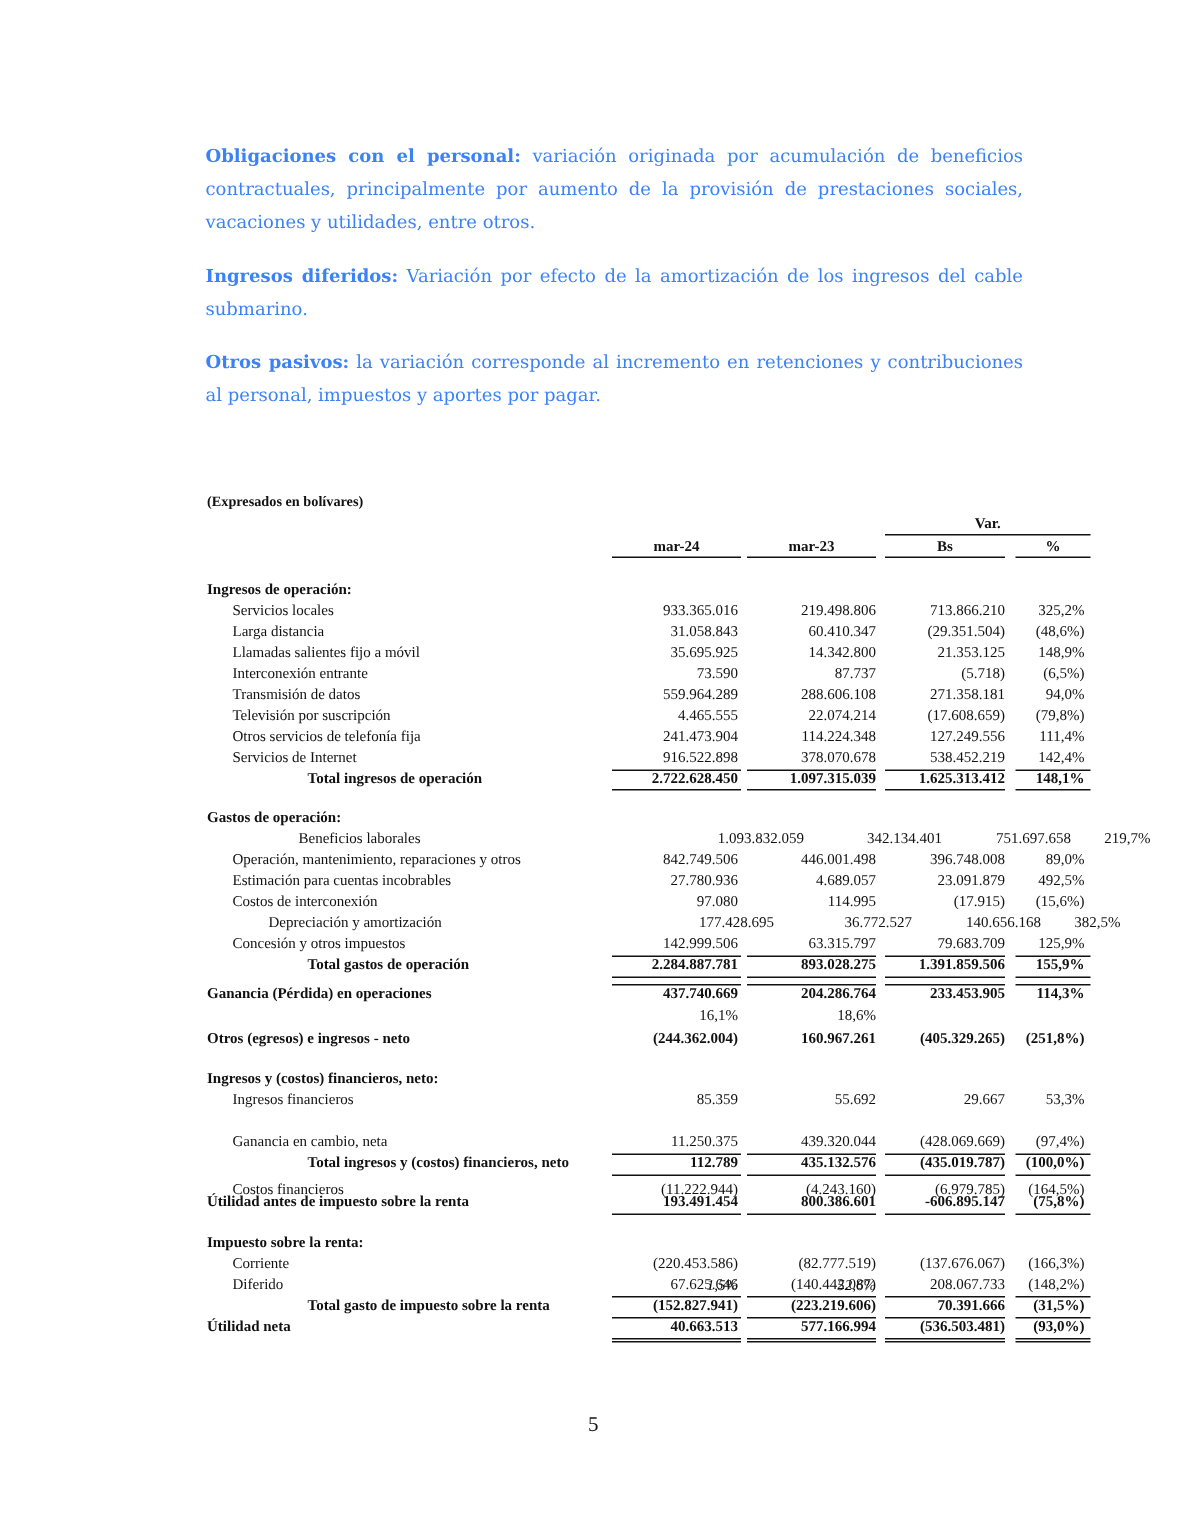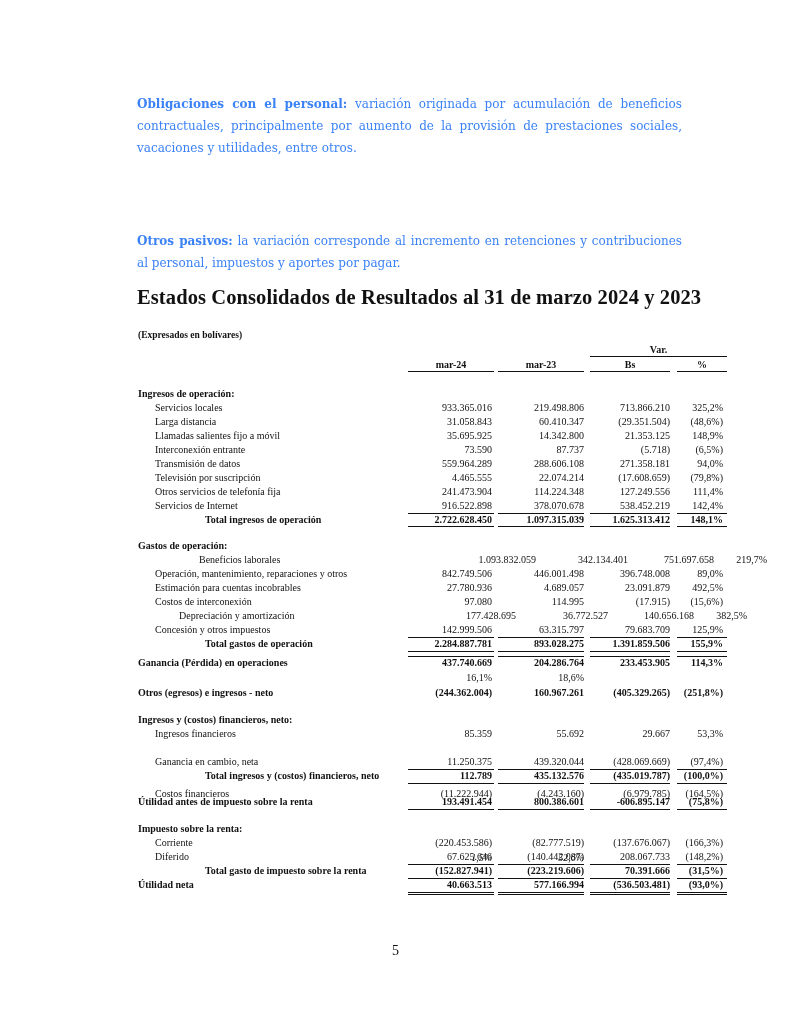--- a/index.html
+++ b/index.html
@@ -27,23 +27,23 @@
   .bold { font-weight:bold; }
   .ital { font-style:italic; }
   .pagenum { position:absolute; left:392px; top:943px; font-family:"Liberation Serif",serif; font-size:14px; }
 </style>
 </head>
 <body>
 
 <div class="page">
 
   <p class="para p1" style="margin:0;"><b>Obligaciones con el personal:</b><span> variación originada por acumulación de beneficios contractuales, principalmente por  aumento de la provisión de prestaciones sociales, vacaciones y utilidades, entre otros.</span></p>
+  <p class="para p2" style="margin:0;"><b>Ingresos diferidos:</b><span> Variación por efecto de la amortización de los ingresos del cable submarino.</span></p>
   <p class="para p3" style="margin:0;"><b>Otros pasivos:</b><span> la variación corresponde al incremento en retenciones y contribuciones al personal, impuestos y aportes por pagar.</span></p>
 
-  <div class="title">Estados Consolidados de Resultados al 31 de marzo 2024 y 2023</div>
   <div class="subtitle">(Expresados en bolívares)</div>
 
   <div class="hdr" style="left:590px; width:137px; top:344px;">Var.</div>
   <div class="hline" style="left:590px; width:137px; top:356px;"></div>
   <div class="hdr" style="left:408px; width:86px; top:359px;">mar-24</div>
   <div class="hdr" style="left:498px; width:86px; top:359px;">mar-23</div>
   <div class="hdr" style="left:590px; width:80px; top:359px;">Bs</div>
   <div class="hdr" style="left:677px; width:50px; top:359px;">%</div>
   <div class="hline" style="left:408px; width:86px; top:371px;"></div>
   <div class="hline" style="left:498px; width:86px; top:371px;"></div>

